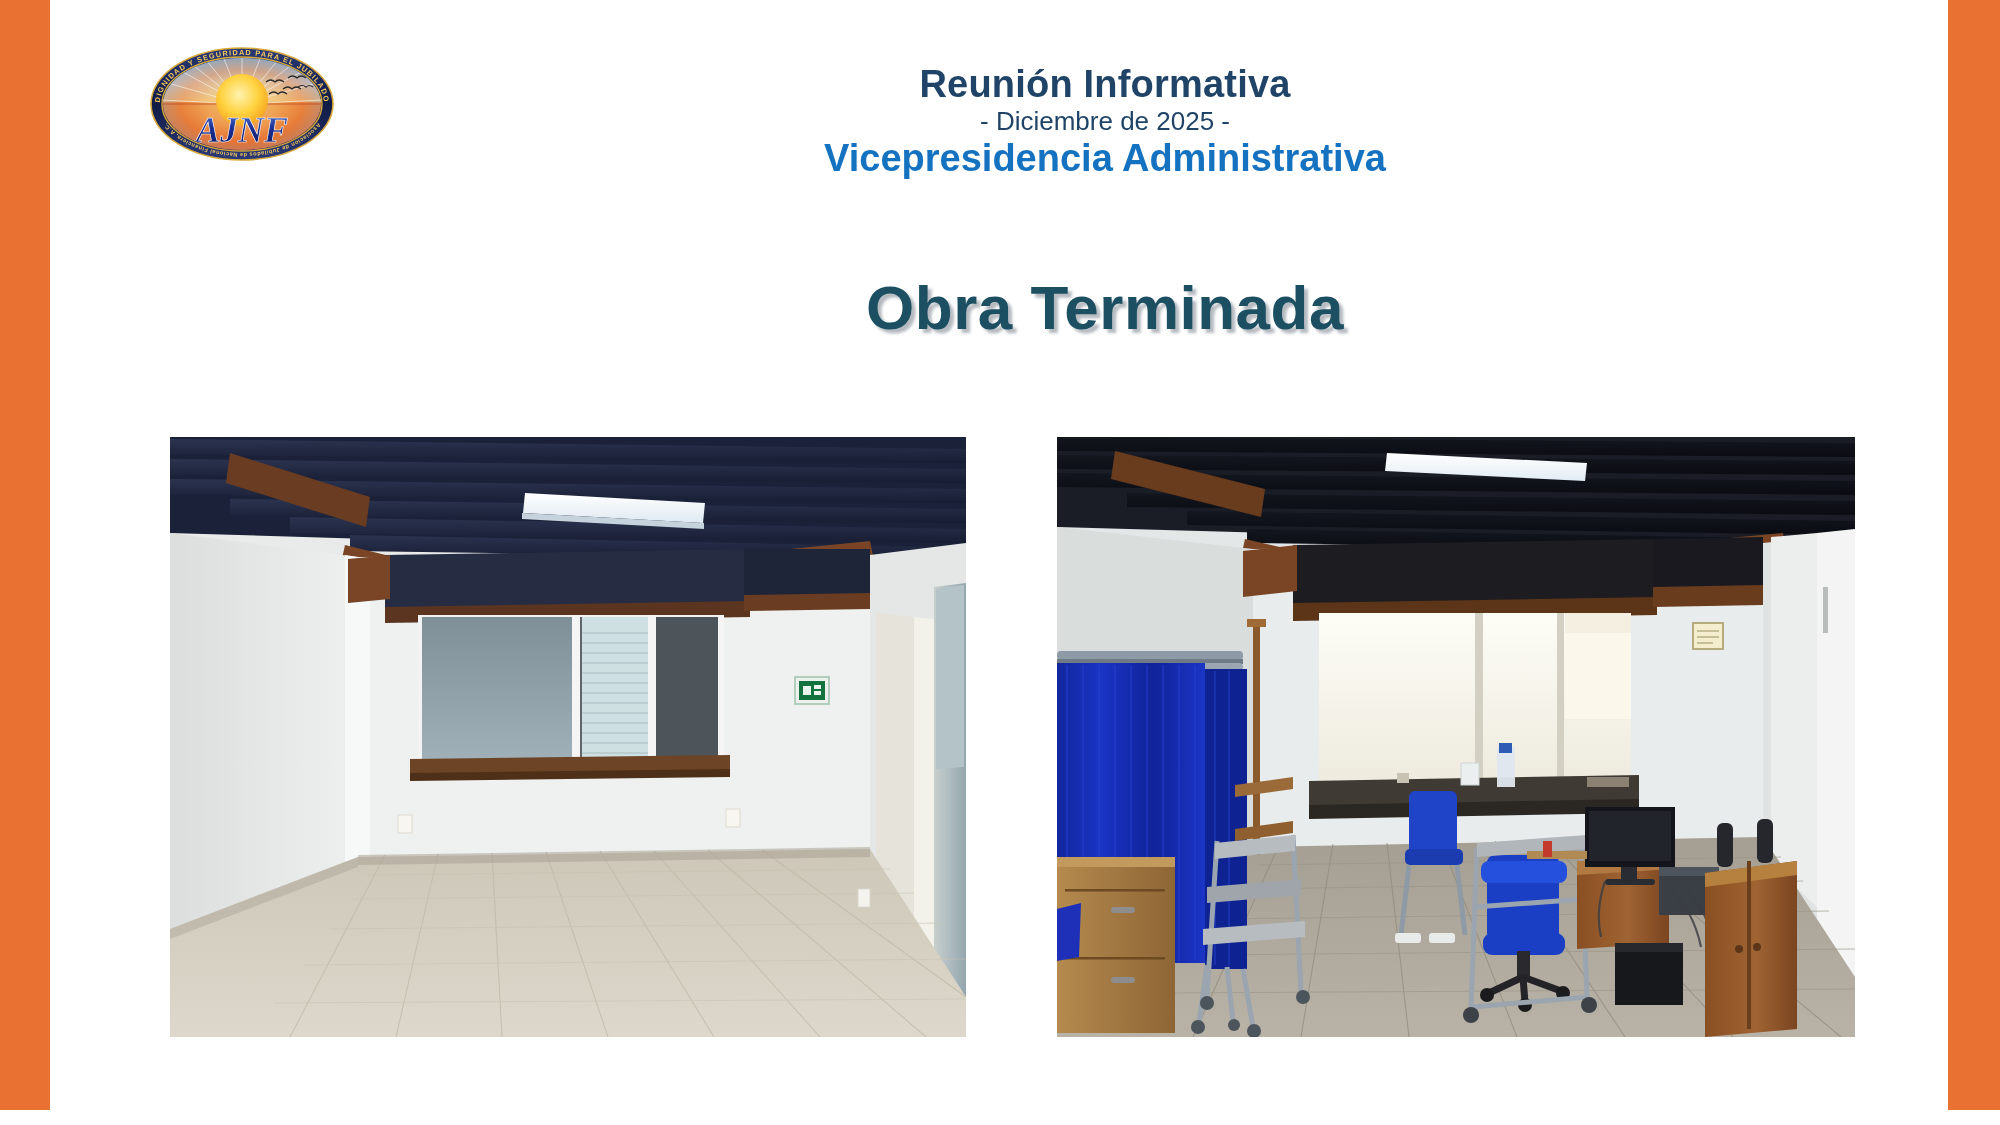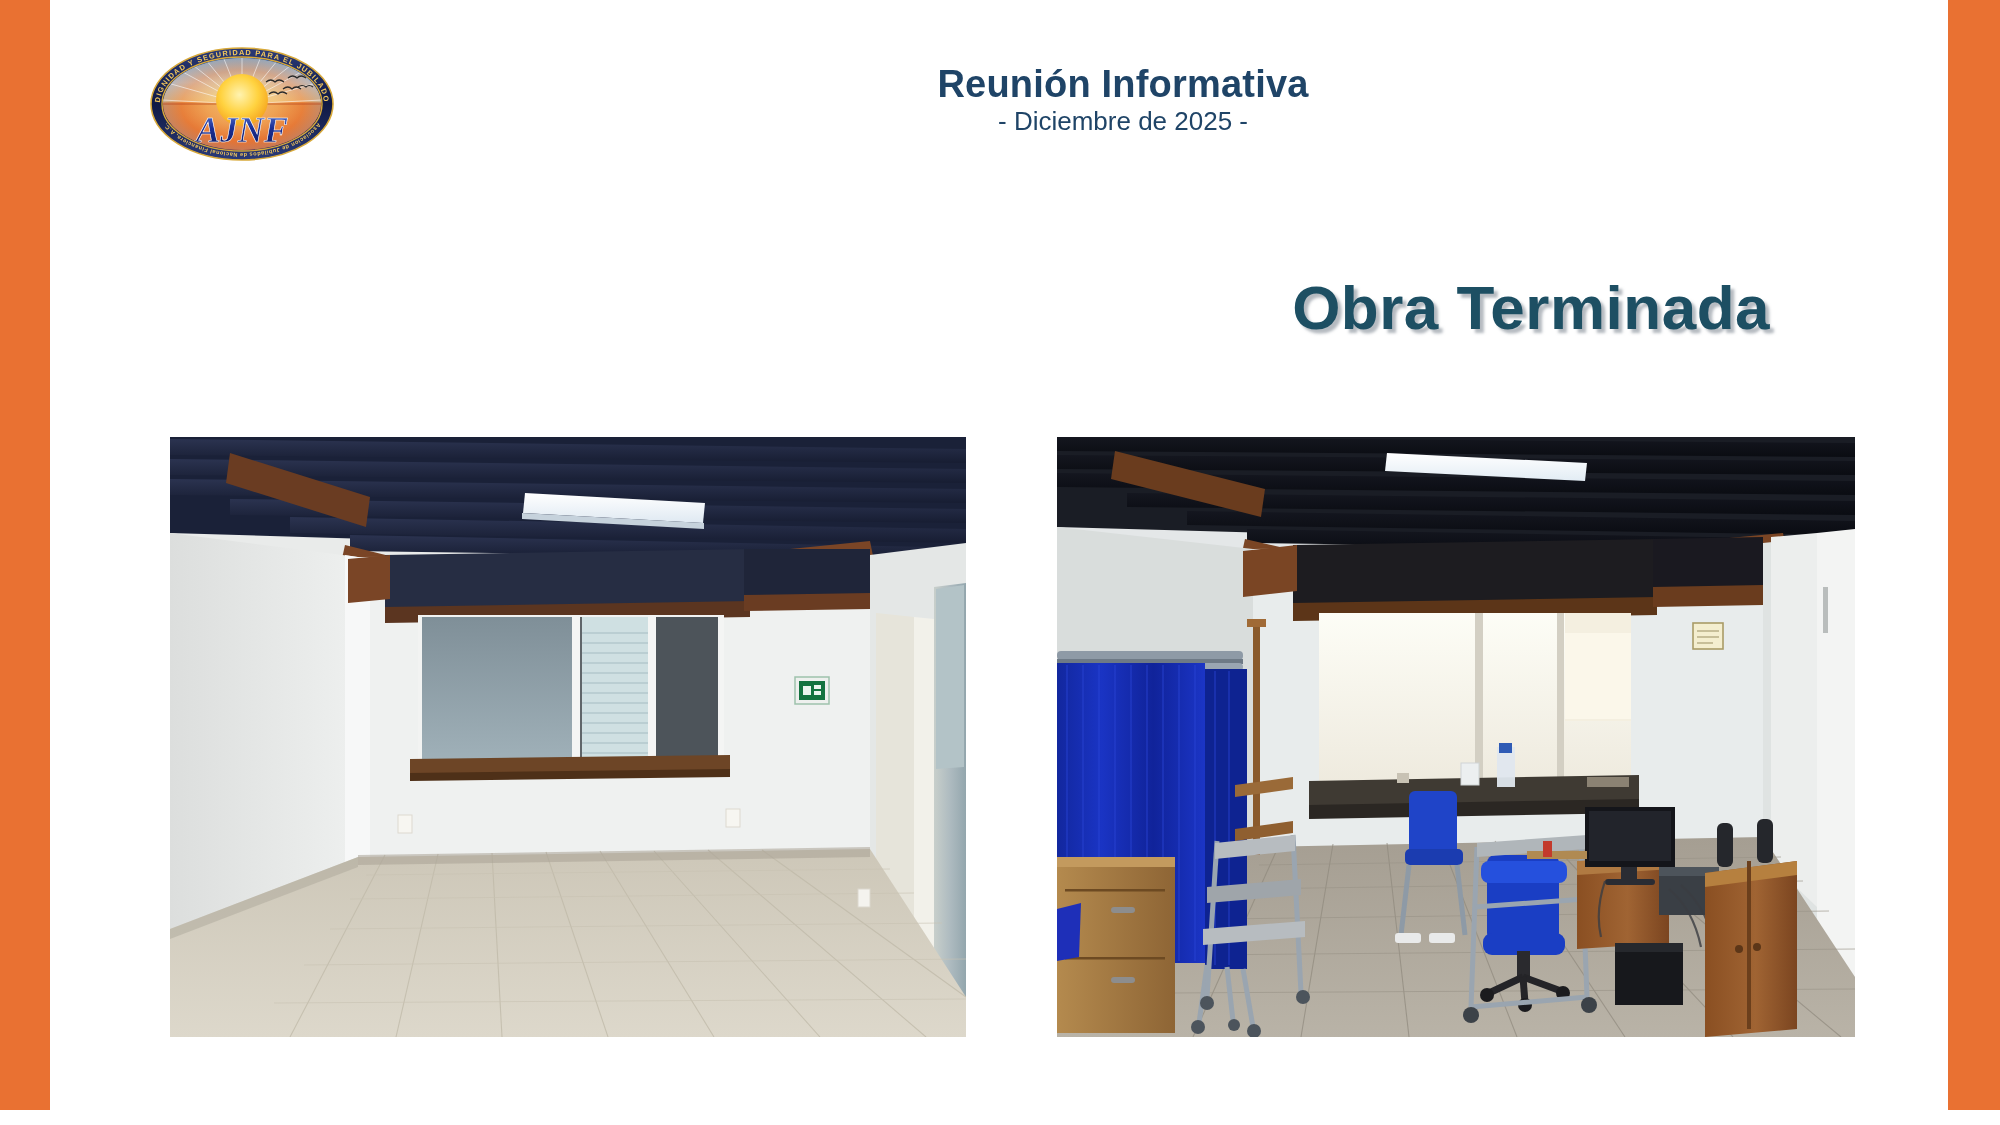--- a/index.html
+++ b/index.html
@@ -36,21 +36,21 @@
     left: 138px;
     top: 42px;
     width: 208px;
     height: 125px;
   }
   .logo svg { display: block; width: 100%; height: 100%; }
 
   
   .header {
     position: absolute;
-    left: 458px;
+    left: 440px;
     top: 62px;
     width: 1330px;
     text-align: center;
     line-height: 1.16;
   }
   .header .line1 {
     font-size: 38px;
     font-weight: bold;
     color: #1f4467;
     letter-spacing: .2px;
@@ -66,21 +66,21 @@
     color: #1572c0;
     font-stretch: condensed;
   }
 
   
   .page-title {
     position: absolute;
     left: 440px;
     top: 272px;
     width: 1330px;
-    text-align: right;
+    text-align: center;
     font-size: 62px;
     font-weight: bold;
     color: #1d4f63;
     text-shadow: 4px 4px 3px rgba(120,130,140,.55);
     letter-spacing: .5px;
   }
 
   
   .photo {
     position: absolute;
@@ -183,20 +183,21 @@
       </text>
       <text font-family="'Liberation Sans', sans-serif" font-size="5.6" font-weight="bold" fill="#f2c75c" letter-spacing=".5">
         <textPath href="#arcBot" startOffset="50%" text-anchor="middle">Asociacion de Jubilados de Nacional Financiera, A.C.</textPath>
       </text>
     </svg>
   </div>
 
   <div class="header">
     <div class="line1">Reunión Informativa</div>
     <div class="line2">- Diciembre de 2025 -</div>
+    <div class="line3">Vicepresidencia Administrativa</div>
   </div>
 
   <div class="page-title">Obra Terminada</div>
 
   <div class="photo photo-left">
     <svg viewBox="0 0 796 600" preserveAspectRatio="none" xmlns="http://www.w3.org/2000/svg">
       <defs>
         <linearGradient id="lWallL" x1="0" y1="0" x2="1" y2="0">
           <stop offset="0%" stop-color="#dcdedd"></stop>
           <stop offset="100%" stop-color="#eef0ef"></stop>

